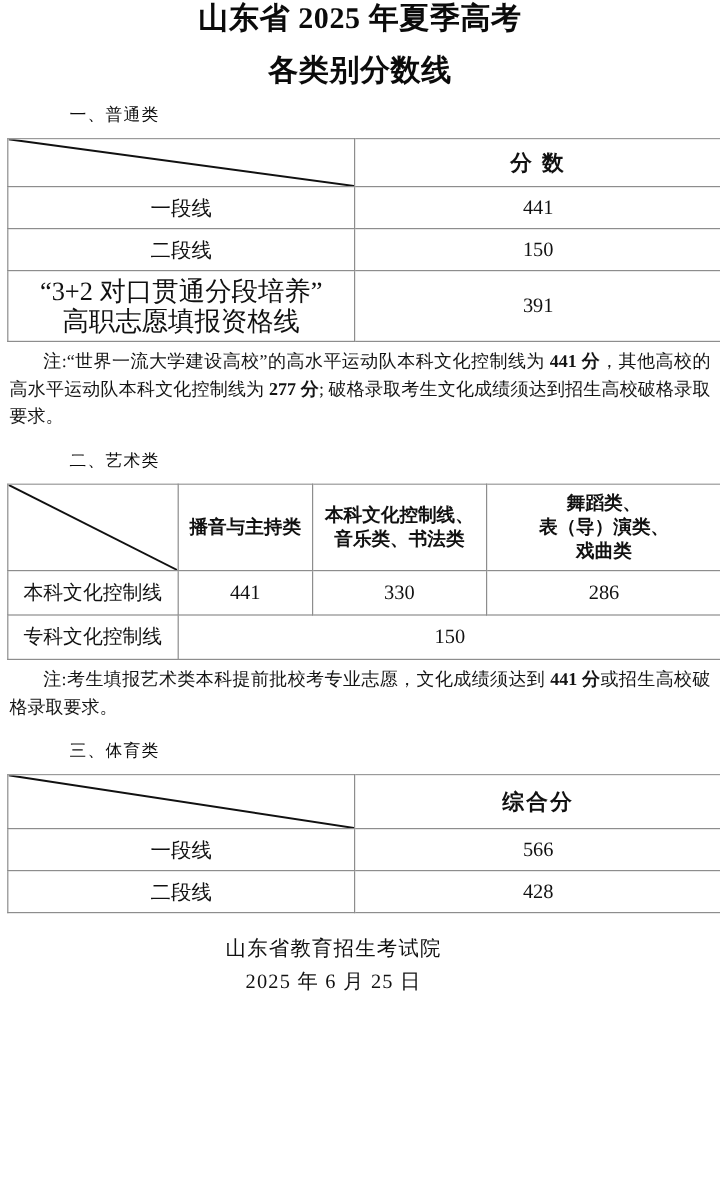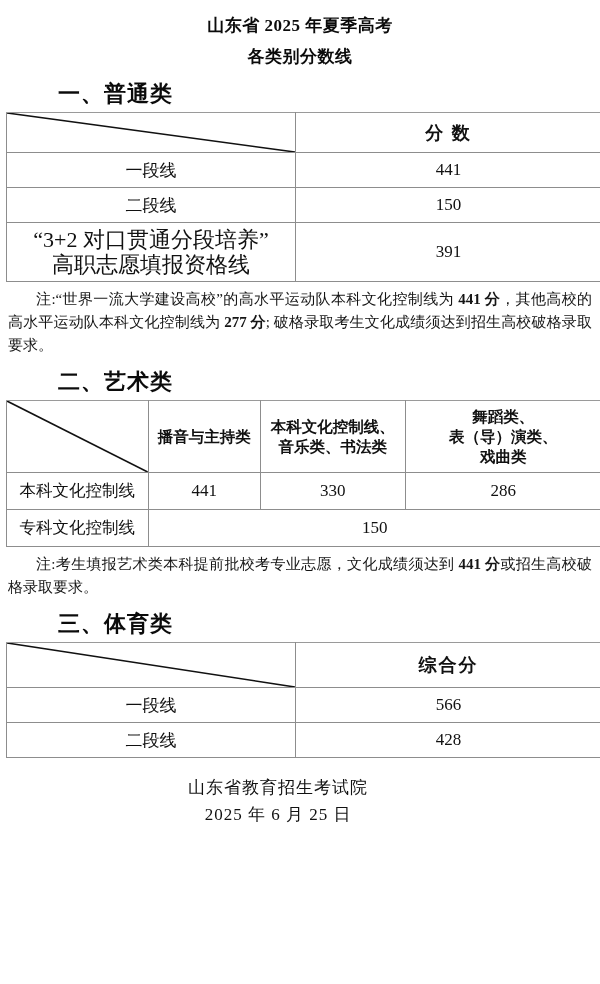--- a/index.html
+++ b/index.html
@@ -22,32 +22,31 @@
     width: 600px;
     height: 984px;
     padding: 0;
     position: relative;
   }
 
   
   .doc-title {
     text-align: center;
     font-weight: bold;
-    font-size: 17px;
+    font-size: 25px;
     line-height: 31px;
     letter-spacing: 0.5px;
-    padding-top: 10px;
     color: #0b0b0b;
   }
-  .doc-title .line2 { display: block; }
+  .doc-title .line2 { display: block; margin-top: 13px; }
 
   
   .section-heading {
-    font-weight: bold;
-    font-size: 22px;
+    font-weight: normal;
+    font-size: 14px;
     line-height: 22px;
     margin: 11px 13px 7px 58px;
     letter-spacing: 1px;
     color: #0b0b0b;
   }
   .section-heading.sec2 { margin-top: 14px; }
   .section-heading.sec3 { margin-top: 14px; }
 
   
   .score-table {

